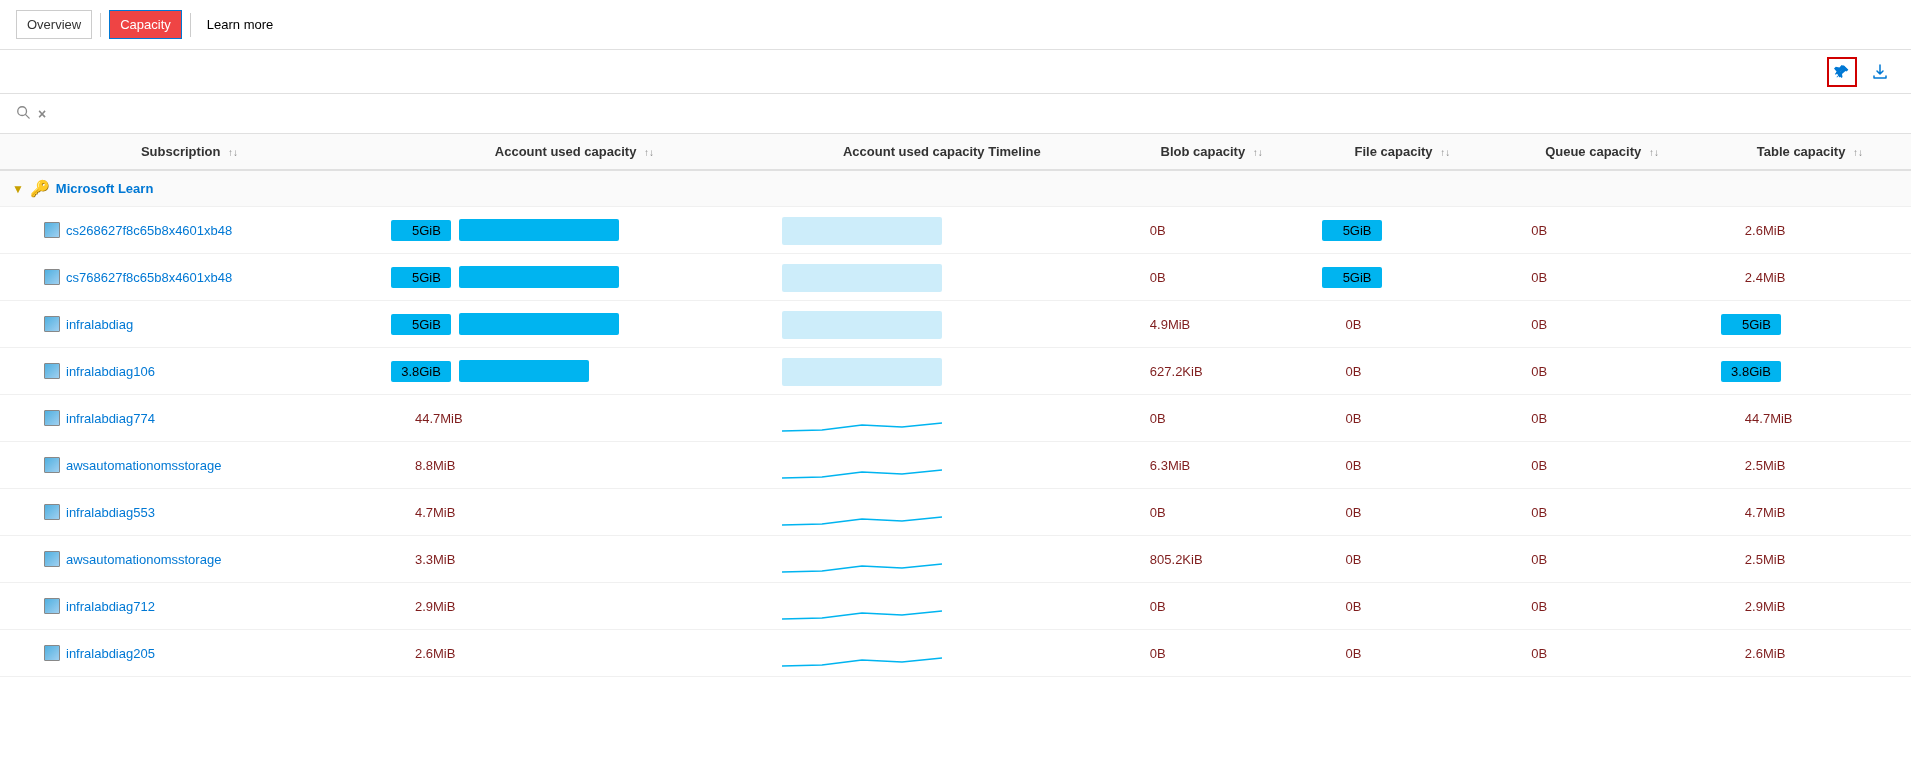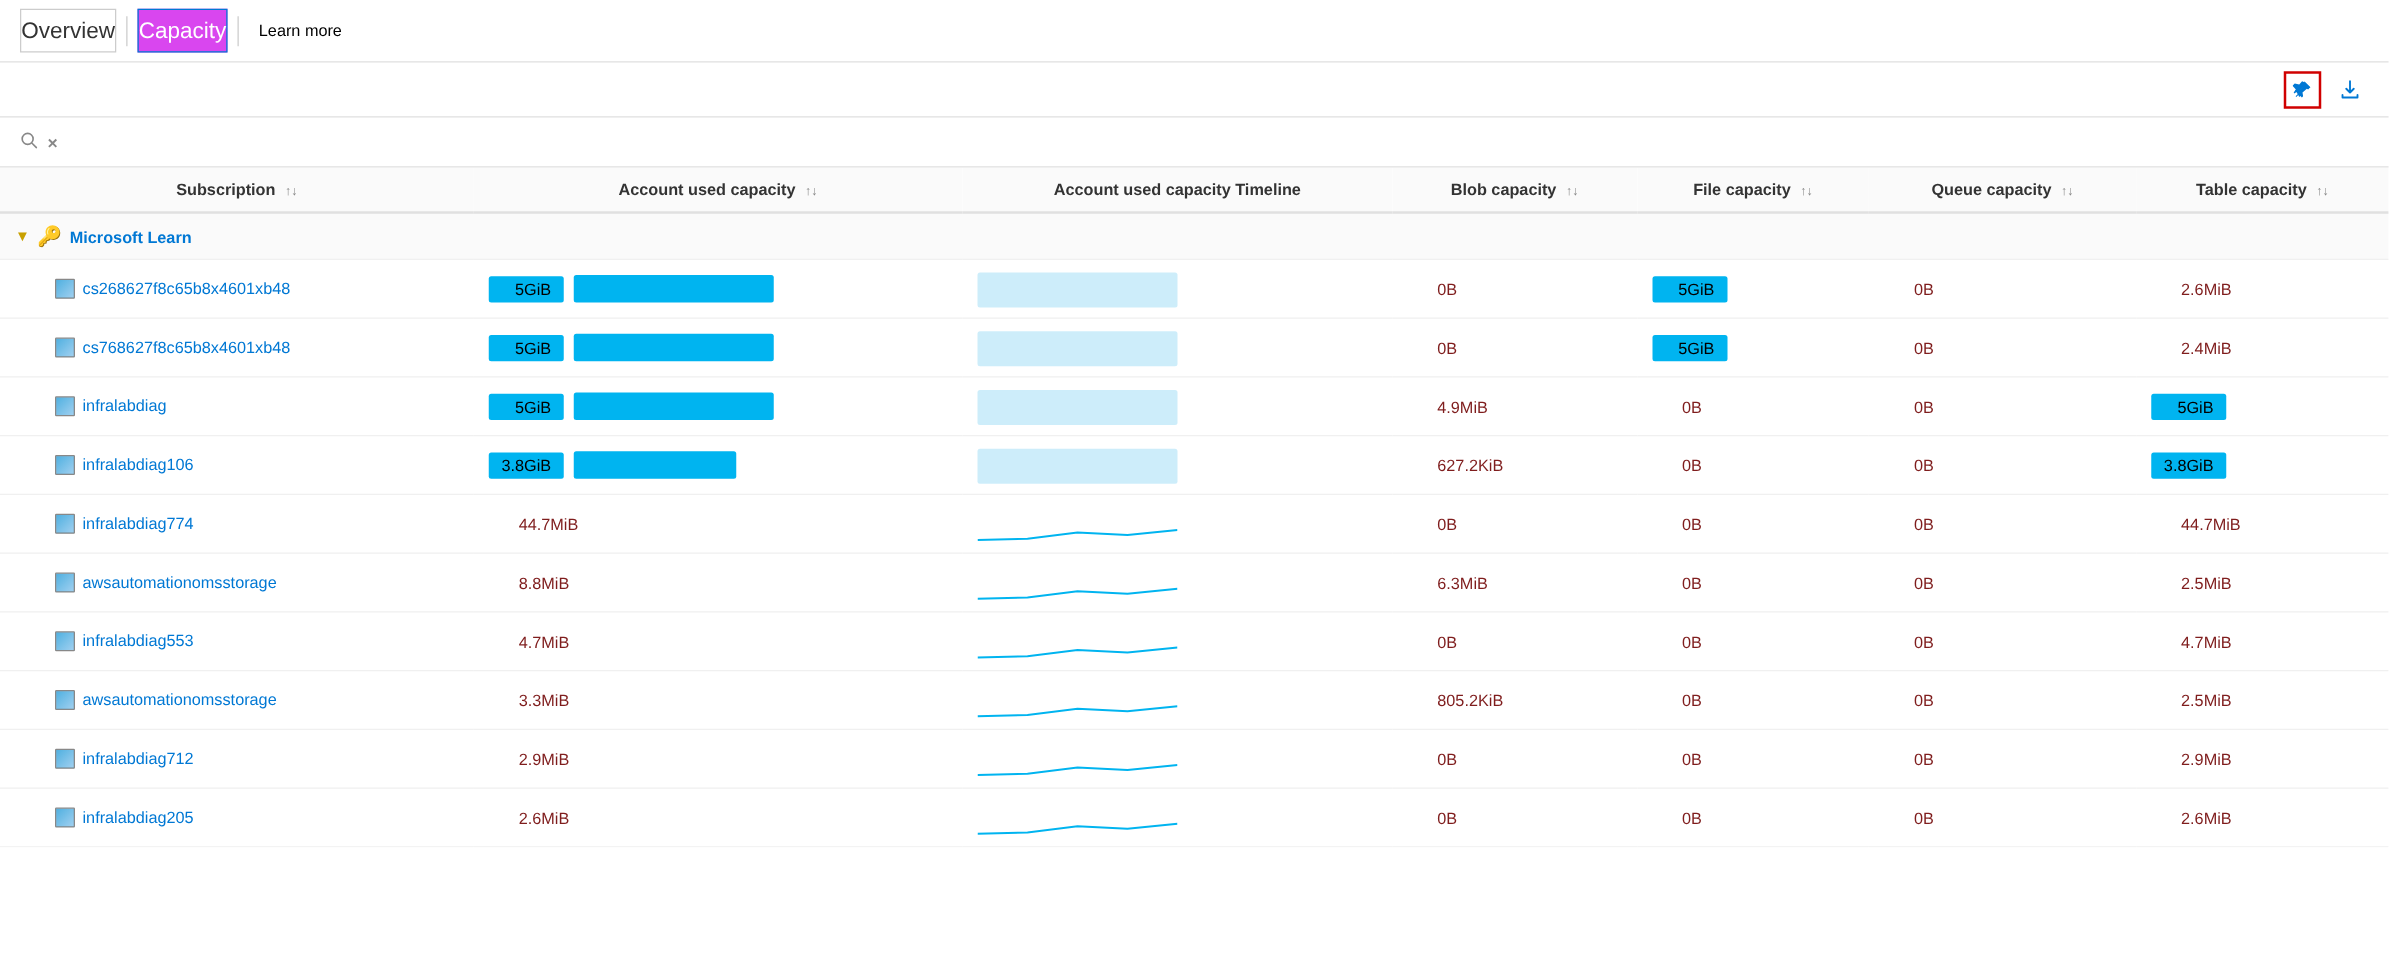--- a/index.html
+++ b/index.html
@@ -8,29 +8,29 @@
     
     .top-nav {
       display: flex;
       align-items: center;
       padding: 8px 16px;
       border-bottom: 1px solid #e0e0e0;
       gap: 0;
       height: 50px;
     }
     .nav-btn {
-      padding: 6px 0;
+      padding: 6px 10px;
       border: 1px solid #ccc;
       background: #fff;
       cursor: pointer;
-      font-size: 18px;
+      font-size: 13px;
       color: #333;
     }
     .nav-btn.active {
-      background: #d946ef;
+      background: #ef4444;
       color: #fff;
       border-color: #0078d4;
     }
     .nav-divider {
       width: 1px;
       height: 24px;
       background: #ccc;
       margin: 0 8px;
     }
     .nav-link {
@@ -158,21 +158,21 @@
       border: 1px solid #888;
       margin-right: 6px;
       vertical-align: middle;
       border-radius: 1px;
       position: relative;
     }
 
     
     .name-cell {
       display: flex;
-      align-items: flex-start;
+      align-items: center;
       padding-left: 32px;
     }
     .name-link {
       color: #0078d4;
       cursor: pointer;
       text-decoration: none;
     }
 
     
     .capacity-bar-wrap {

